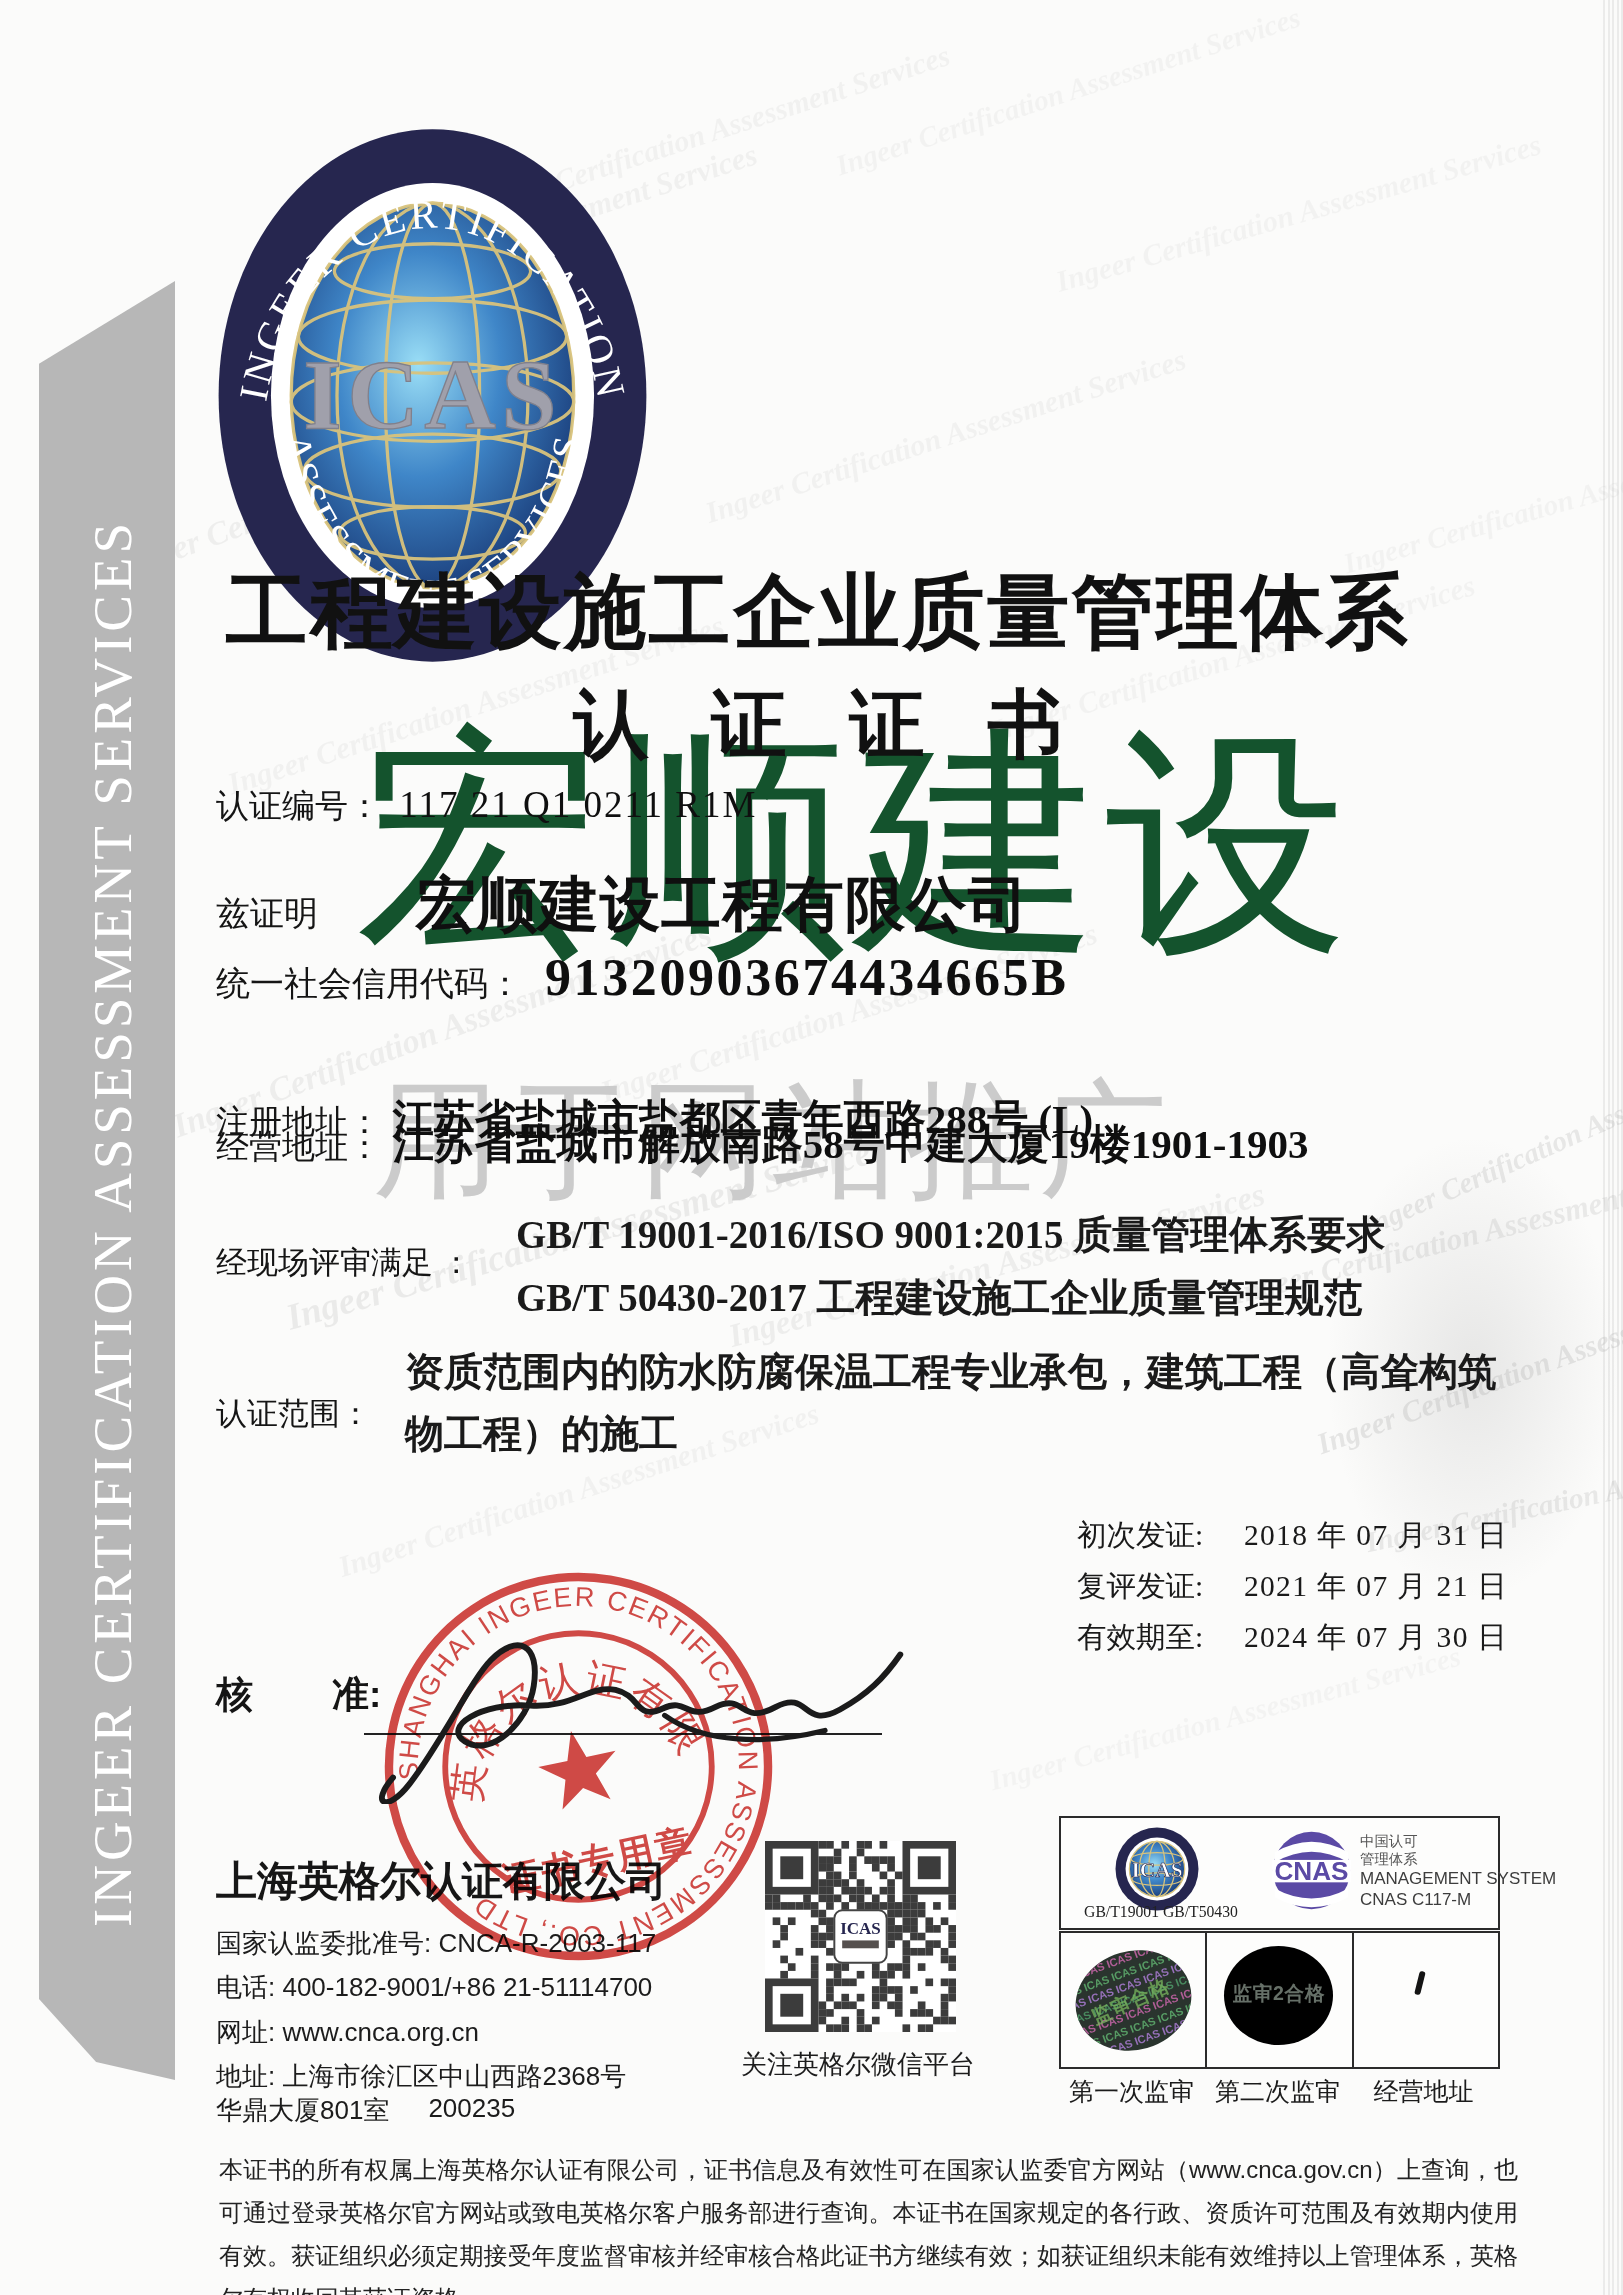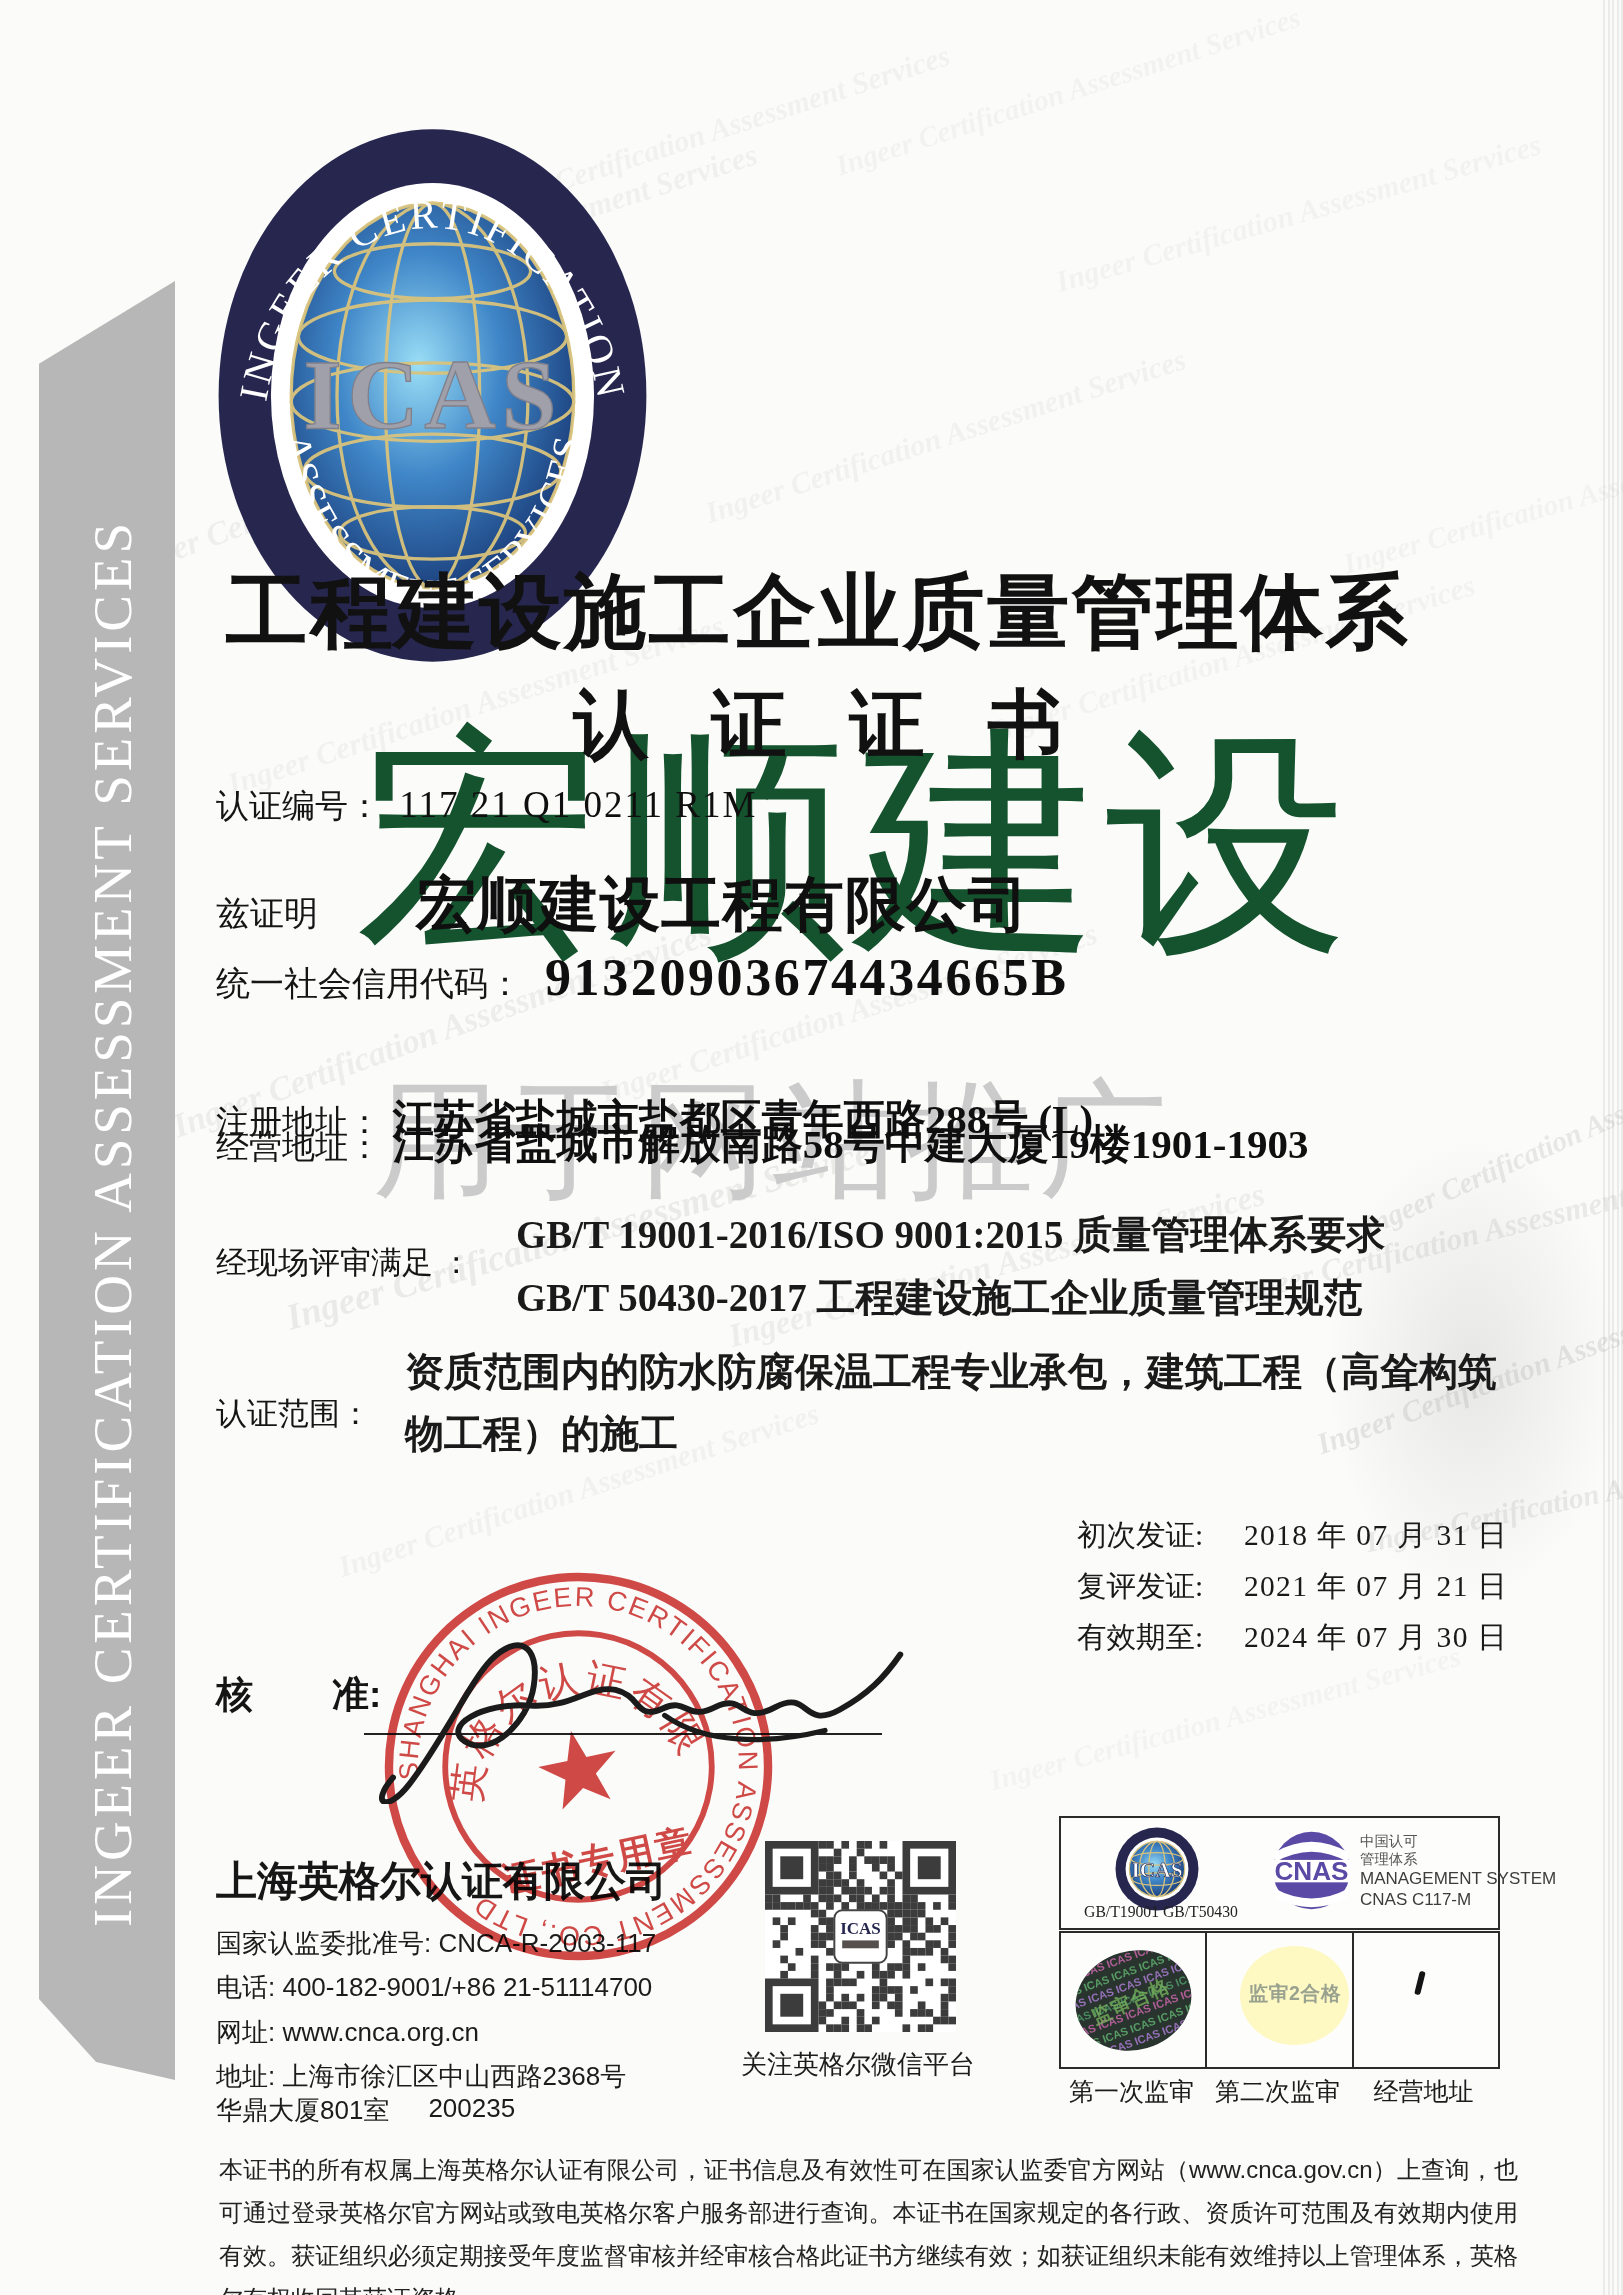--- a/index.html
+++ b/index.html
@@ -66,21 +66,21 @@
   .cnas-txt{position:absolute;left:1360px;top:1833px;font-family:"Liberation Sans",sans-serif;color:#555;
         font-size:14.4px;line-height:17.7px;}
   .cnas-txt .en{font-size:17px;color:#3d3d3d;line-height:21px;}
   .sticker{border-radius:50%;overflow:hidden;position:absolute;}
   .sticker1{left:14.4px;top:18.3px;width:117px;height:99px;background:#2a342e;transform:rotate(-16deg);}
   .sticker1 .rows{position:absolute;left:-13px;top:0;width:157px;transform:rotate(-4deg);
         font-family:"Liberation Sans",sans-serif;font-size:11px;font-weight:700;line-height:13.7px;
         white-space:nowrap;opacity:.85;}
   .sticker1 .ok{position:absolute;left:14.4px;top:36px;font-size:19.6px;color:#79b55e;opacity:.75;
         font-family:"Liberation Sans",sans-serif;font-weight:700;transform:rotate(-8deg);letter-spacing:1.3px;}
-  .sticker2{left:33px;top:13px;width:109px;height:99px;background:#fef9c3;}
+  .sticker2{left:17px;top:13px;width:109px;height:99px;background:#000000;}
   .sticker2 span{position:absolute;left:0;top:34px;width:100%;text-align:center;color:#808c82;opacity:.8;
         font-family:"Liberation Sans",sans-serif;font-weight:700;font-size:19.6px;letter-spacing:0.7px;}
   .tick{position:absolute;left:63px;top:38px;width:5.9px;height:23.6px;background:#141414;border-radius:2.6px;
         transform:rotate(14deg);}
   .acc-captions span{position:absolute;top:2075px;width:145px;text-align:center;
         font-family:"Liberation Sans",sans-serif;font-size:25px;color:#1b1b1b;}
   .footer{position:absolute;left:219px;top:2148px;width:1299px;font-family:"Liberation Sans",sans-serif;
         font-size:24px;line-height:43px;color:#222;text-align:justify;}
 </style>
 </head>

